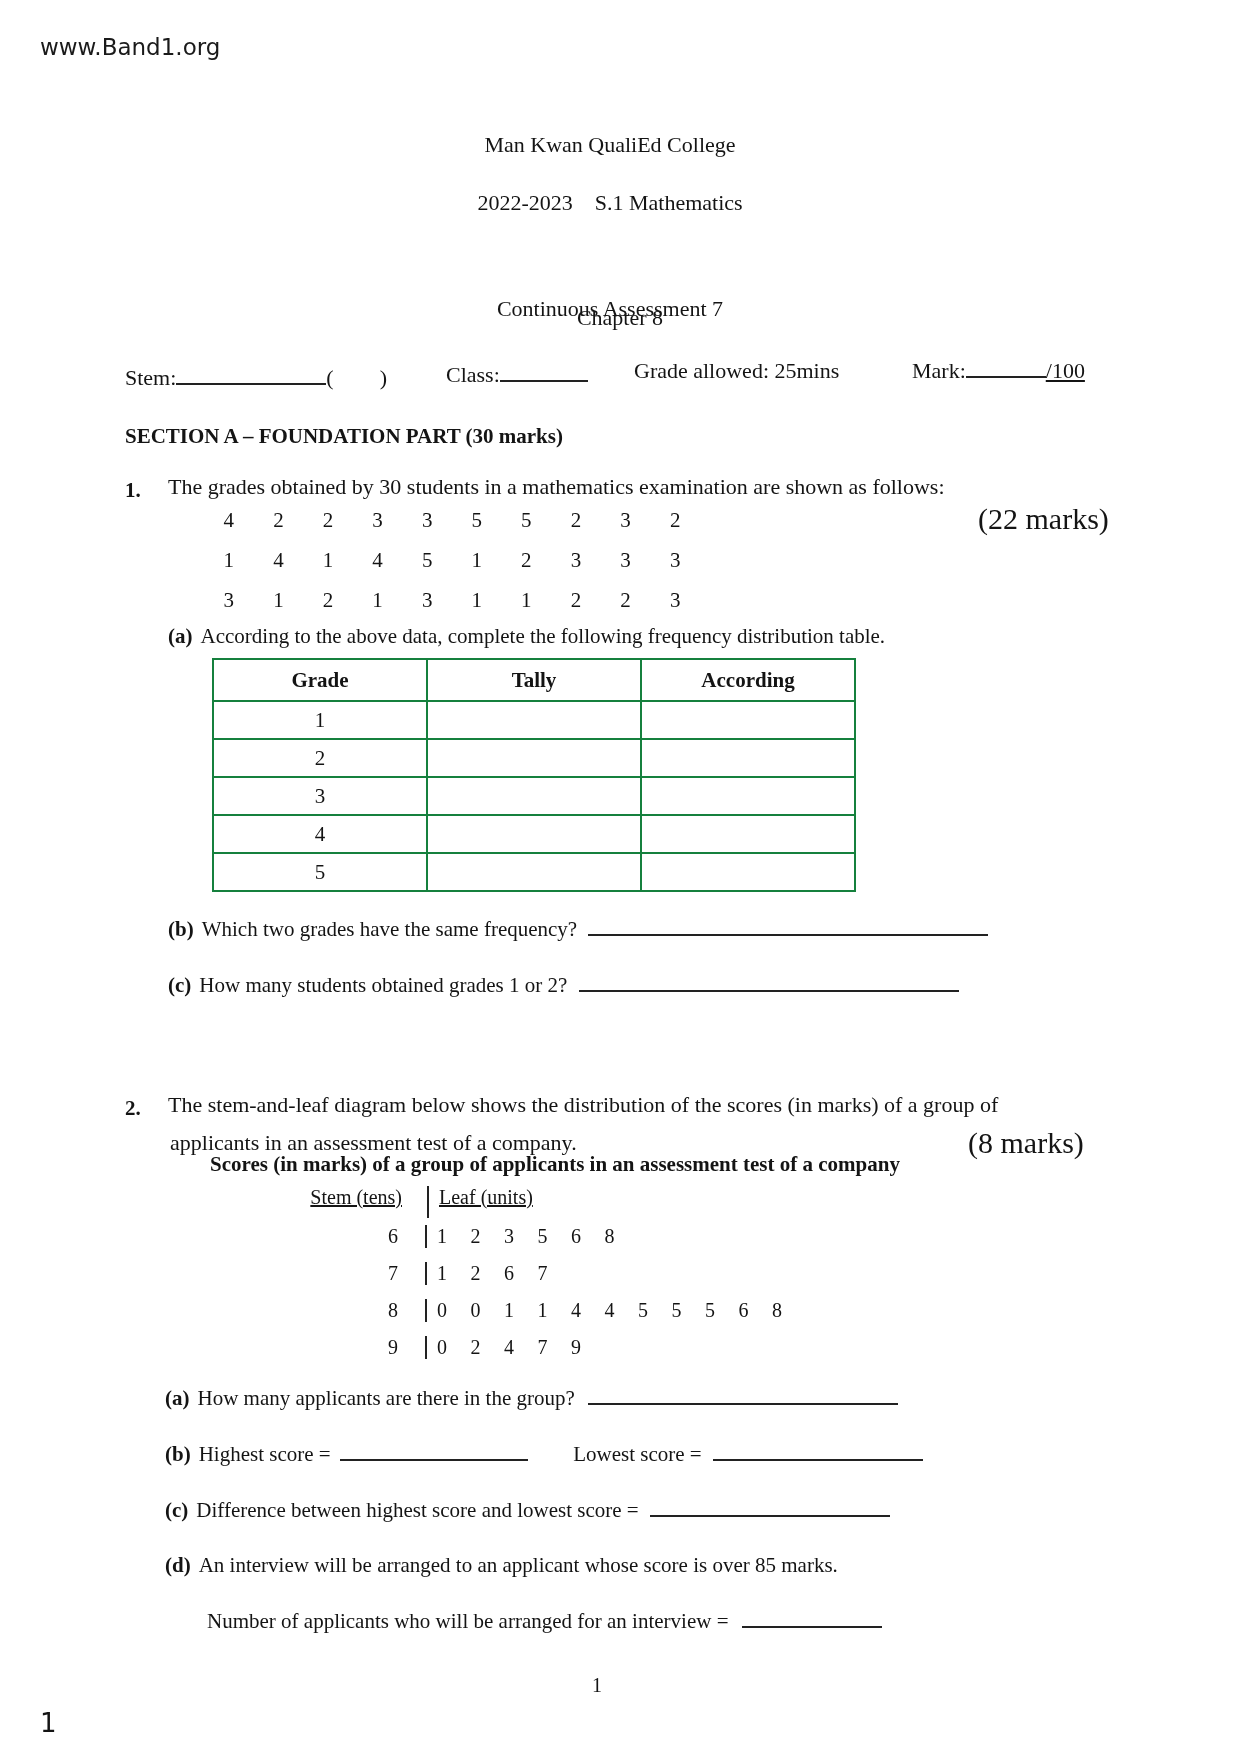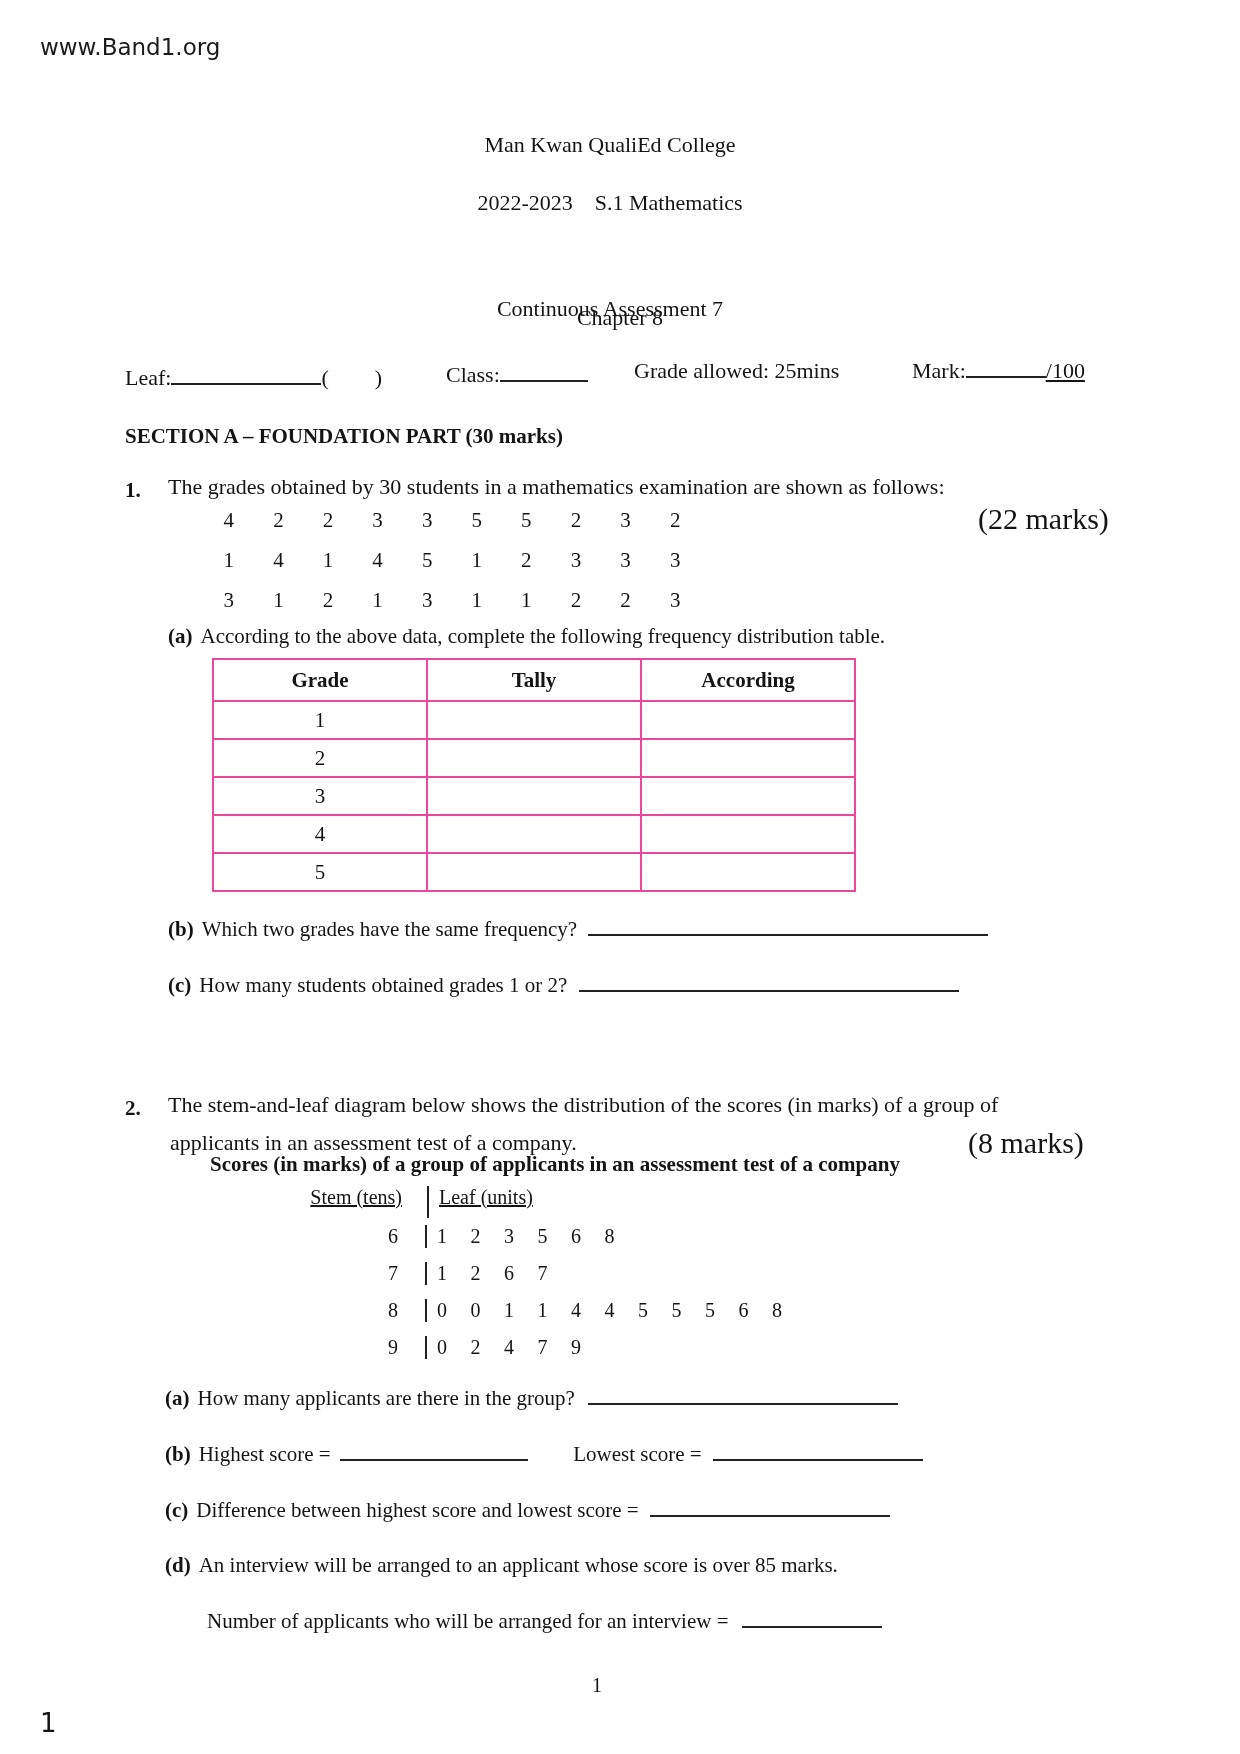--- a/index.html
+++ b/index.html
@@ -17,21 +17,21 @@
   .line-info { top:365px; font-size:22px; }
   .blank { display:inline-block; border-bottom:2px solid #222; height:18px; vertical-align:baseline; }
   .section { left:125px; top:424px; font-size:21px; font-weight:bold; }
   .qnum { font-weight:bold; font-size:21px; }
   .q { font-size:22px; }
   .marks { font-size:30px; }
   .grid { left:204px; top:508px; font-size:21px; }
   .grid-row { height:40px; display:flex; }
   .grid-cell { width:49.6px; text-align:center; }
   table.freq { position:absolute; left:212px; top:658px; border-collapse:collapse; font-size:21px; }
-  table.freq td, table.freq th { border:2px solid #ec4899; height:34px; text-align:center; }
+  table.freq td, table.freq th { border:2px solid #15803d; height:34px; text-align:center; }
   table.freq th { font-weight:bold; height:38px; }
   .c1 { width:210px; } .c2 { width:210px; } .c3 { width:210px; }
   .stem-title { left:210px; top:1152px; font-size:21px; font-weight:bold; }
   .stemleaf { position:absolute; left:290px; top:1186px; font-size:20px; }
   .sl-head { display:flex; height:32px; }
   .sl-row { display:flex; height:37px; align-items:center; }
   .sl-stem { width:108px; text-align:right; padding-right:10px; }
   .sl-bar { border-left:2px solid #222;margin-left:17px; }
   .sl-leaves { display:flex; padding-left:10px; }
   .sl-leaf { width:33.5px; text-align:left; }
@@ -43,21 +43,21 @@
 <body>
 
 <div class="abs site">www.Band1.org</div>
 
 <div class="abs center hdr1">Man Kwan QualiEd College</div>
 <div class="abs center hdr2" style="white-space:pre;">2022-2023    S.1 Mathematics</div>
 <div class="abs center hdr3">Continuous Assessment 7</div>
 <div class="abs center hdr4">Chapter 8</div>
 
 <div class="abs line-info" style="left:125px;">
-  <span>Leaf:</span><span class="blank" style="width:150px;"></span><span>(</span><span style="display:inline-block;width:46px;"></span><span>)</span>
+  <span>Stem:</span><span class="blank" style="width:150px;"></span><span>(</span><span style="display:inline-block;width:46px;"></span><span>)</span>
 </div>
 <div class="abs line-info" style="left:446px; top:362px;">
   <span>Class:</span><span class="blank" style="width:88px;"></span>
 </div>
 <div class="abs line-info" style="left:634px; top:358px;">Grade allowed: 25mins</div>
 <div class="abs line-info" style="left:912px; top:358px;">
   <span>Mark:</span><span class="blank" style="width:80px;"></span><span style="text-decoration:underline;">/100</span>
 </div>
 
 <div class="abs section">SECTION A – FOUNDATION PART (30 marks)</div>

